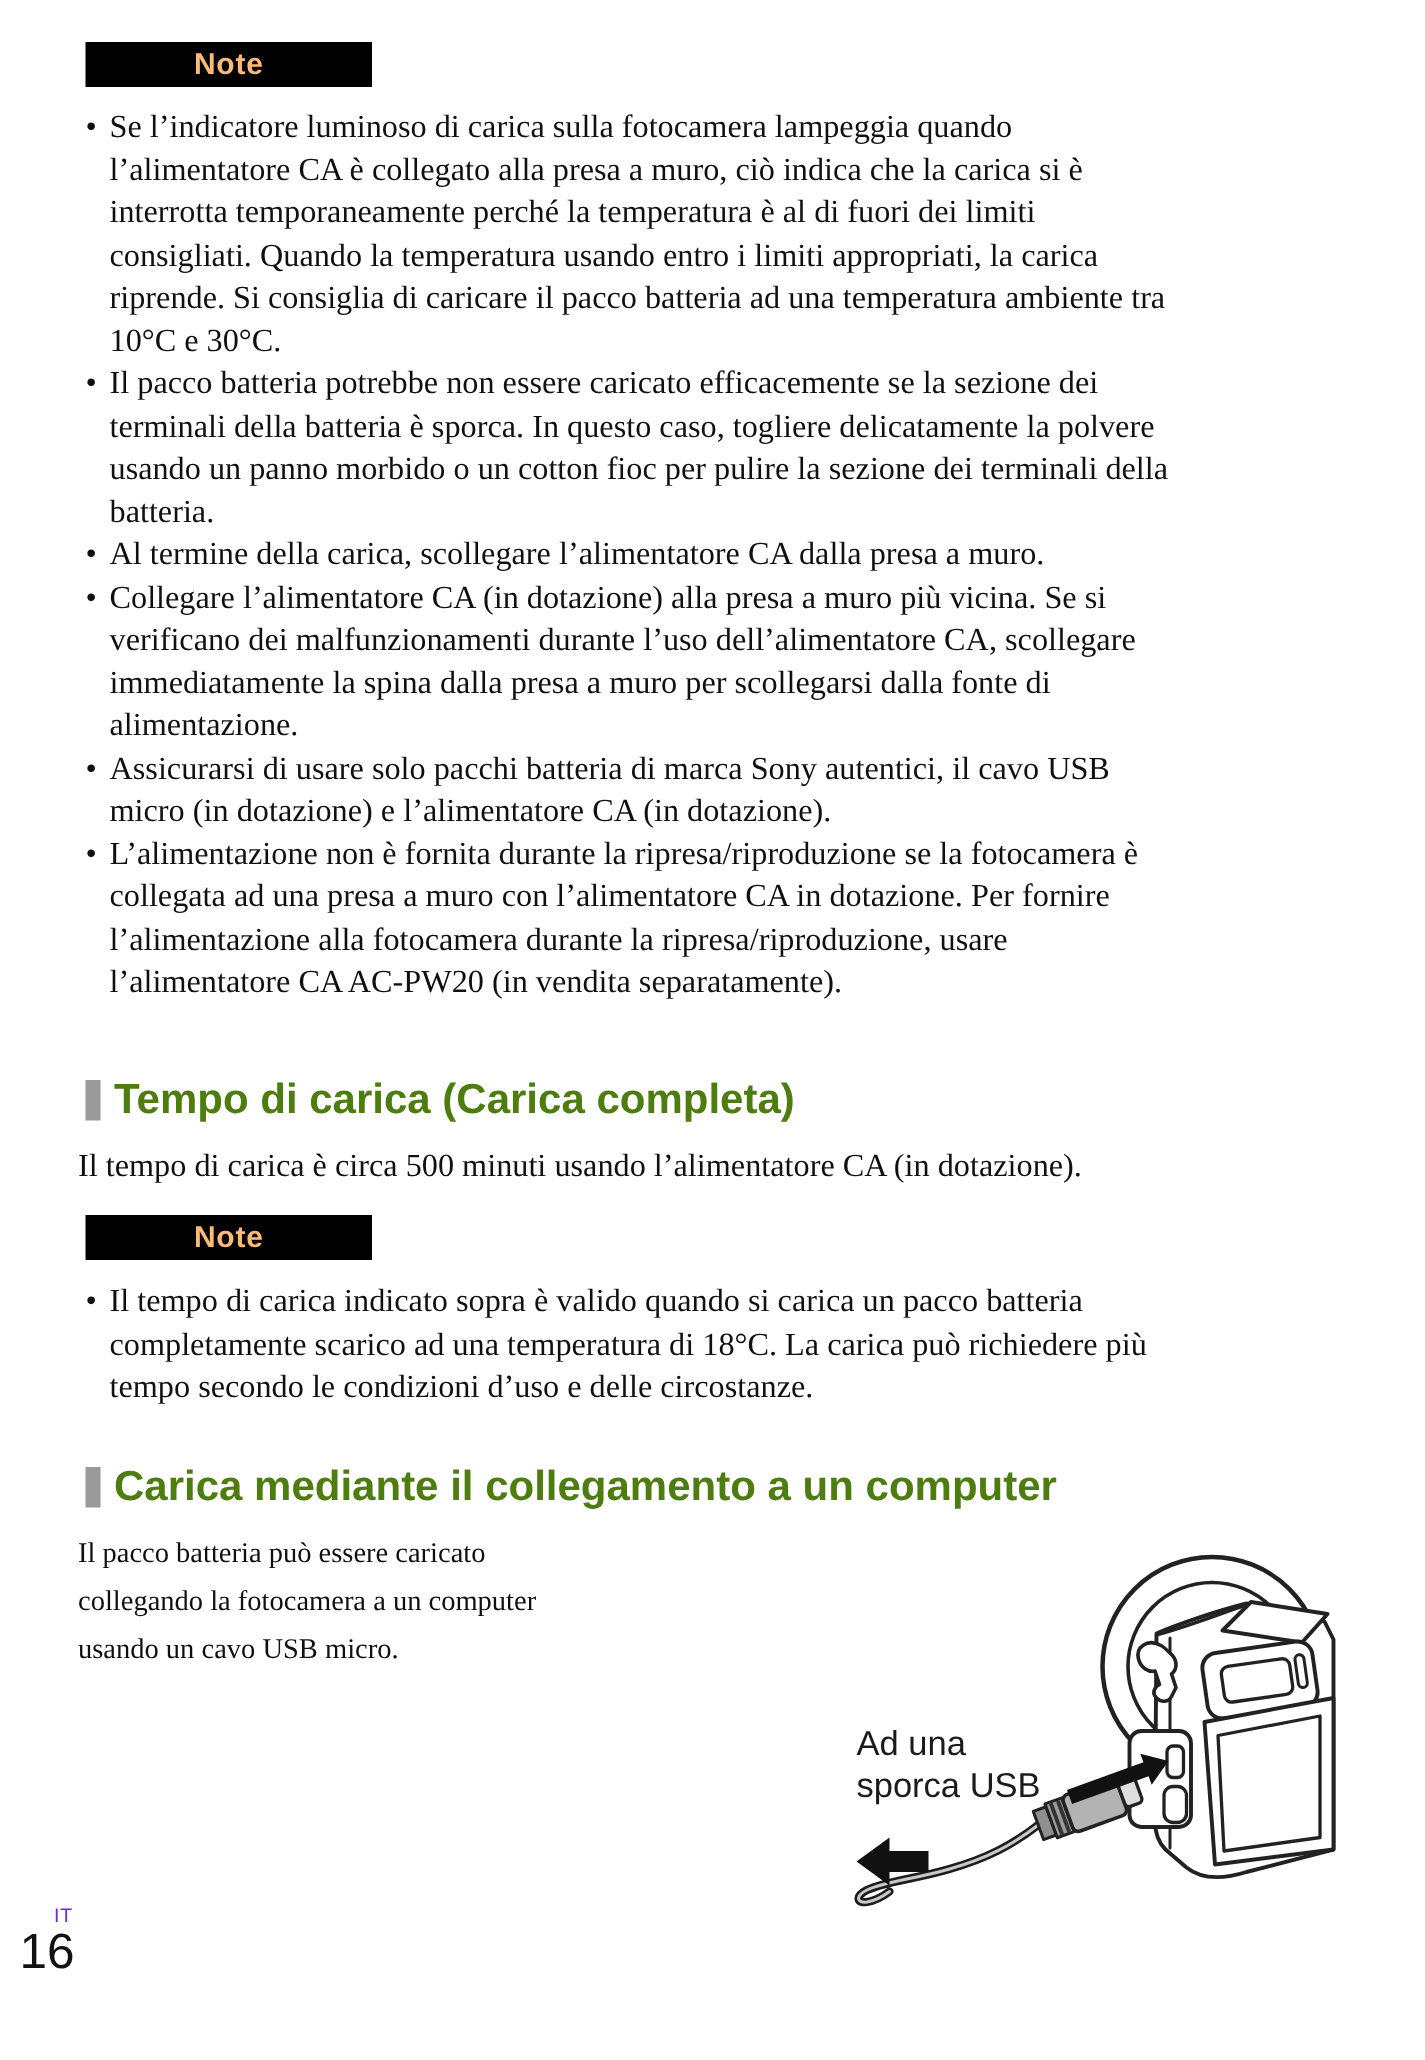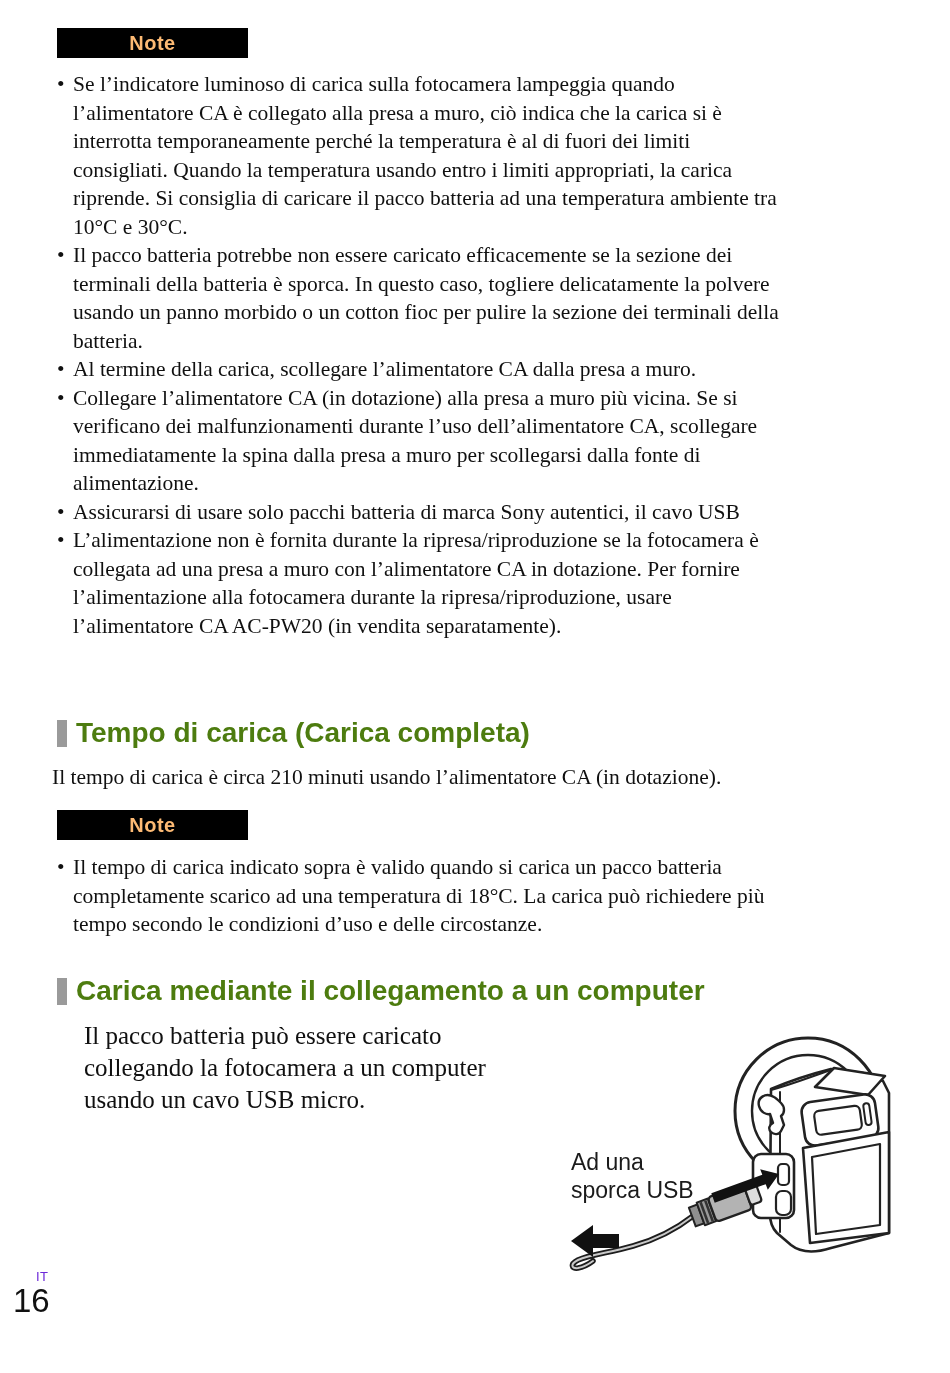--- a/index.html
+++ b/index.html
@@ -36,21 +36,21 @@
   .heading .bar { width:10px; height:27px; background:#9a9a9a; margin:3px 9px 0 0; flex:none; }
   .h1 { top:717px; }
   .h2 { top:975px; }
 
   .para1 {
     position:absolute; left:52px; top:763px; width:860px; margin:0;
     font-size:21.5px; line-height:28.5px; white-space:nowrap;
   }
   .para2 {
     position:absolute; left:52px; top:1020px; width:470px;
-    font-size:25px; line-height:32px;margin-left:32px;
+    font-size:19px; line-height:32px;
   }
   .para2 div { white-space:nowrap; }
 
   .illustration { position:absolute; left:563px; top:1036px; width:330px; height:242px; }
   .illustration svg { position:absolute; left:0; top:0; }
   .illu-label {
     position:absolute; left:8px; top:112px;
     font:23px/28px "Liberation Sans", sans-serif; color:#1b1b1b;
   }
 
@@ -84,35 +84,36 @@
       <div class="bullet-line">Al termine della carica, scollegare l’alimentatore CA dalla presa a muro.</div>
     </li>
     <li>
       <div class="bullet-line">Collegare l’alimentatore CA (in dotazione) alla presa a muro più vicina. Se si</div>
       <div class="bullet-line">verificano dei malfunzionamenti durante l’uso dell’alimentatore CA, scollegare</div>
       <div class="bullet-line">immediatamente la spina dalla presa a muro per scollegarsi dalla fonte di</div>
       <div class="bullet-line">alimentazione.</div>
     </li>
     <li>
       <div class="bullet-line">Assicurarsi di usare solo pacchi batteria di marca Sony autentici, il cavo USB</div>
+      <div class="bullet-line">micro (in dotazione) e l’alimentatore CA (in dotazione).</div>
     </li>
     <li>
       <div class="bullet-line">L’alimentazione non è fornita durante la ripresa/riproduzione se la fotocamera è</div>
       <div class="bullet-line">collegata ad una presa a muro con l’alimentatore CA in dotazione. Per fornire</div>
       <div class="bullet-line">l’alimentazione alla fotocamera durante la ripresa/riproduzione, usare</div>
       <div class="bullet-line">l’alimentatore CA AC-PW20 (in vendita separatamente).</div>
     </li>
   </ul>
 
   <div class="heading h1">
     <span class="bar"></span>
     <span>Tempo di carica (Carica completa)</span>
   </div>
 
-  <p class="para1">Il tempo di carica è circa 210 minuti usando l’alimentatore CA (in dotazione).</p>
+  <p class="para1">Il tempo di carica è circa 500 minuti usando l’alimentatore CA (in dotazione).</p>
 
   <div class="note-badge badge2">Note</div>
 
   <ul class="bullets list2">
     <li>
       <div class="bullet-line">Il tempo di carica indicato sopra è valido quando si carica un pacco batteria</div>
       <div class="bullet-line">completamente scarico ad una temperatura di 18°C. La carica può richiedere più</div>
       <div class="bullet-line">tempo secondo le condizioni d’uso e delle circostanze.</div>
     </li>
   </ul>

